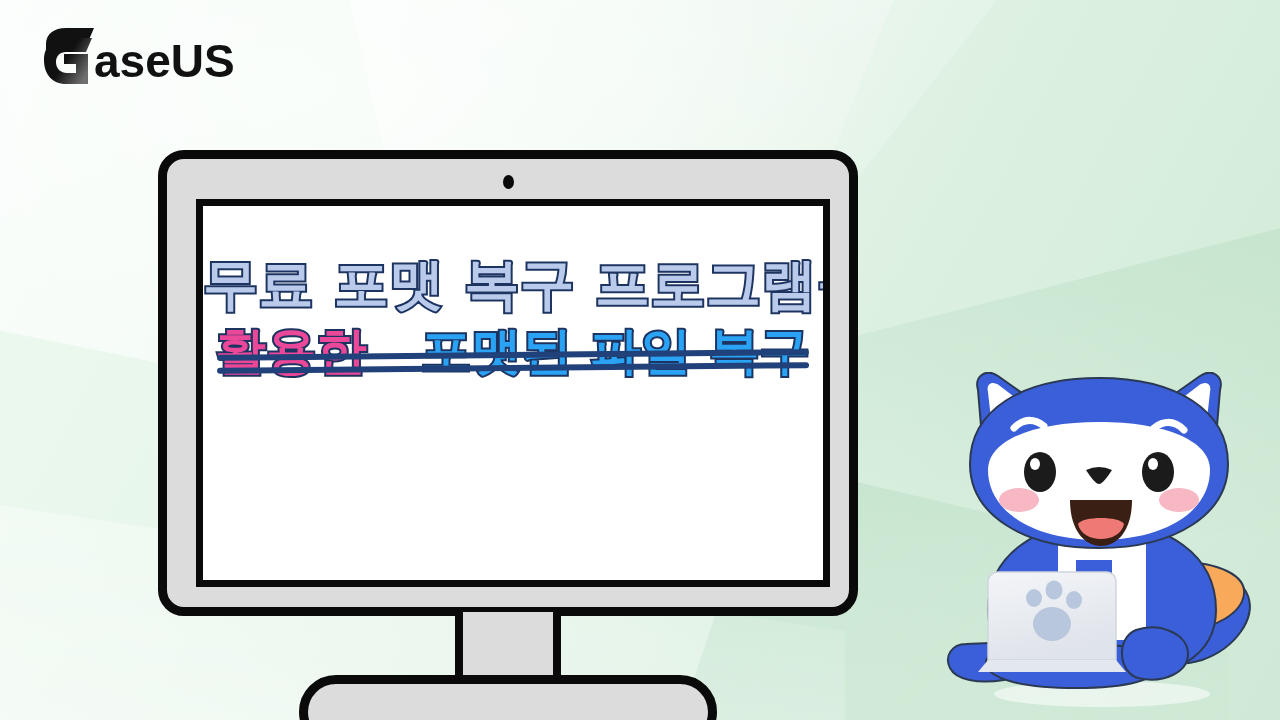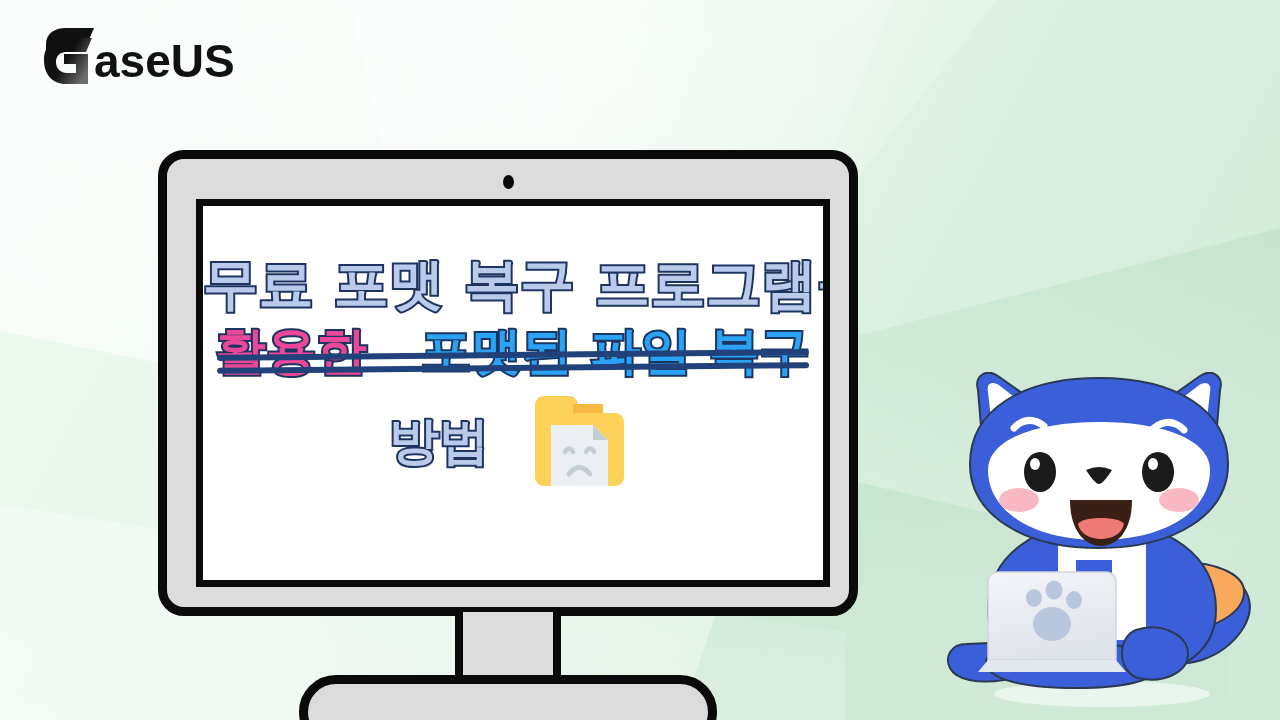--- a/index.html
+++ b/index.html
@@ -276,34 +276,20 @@
 
           <div class="headline">
             <div class="hl-line hl-line-1">무료 포맷 복구 프로그램을</div>
 
             <div class="hl-line hl-line-2">
               <span class="hl-seg-soft">활용한</span>
               <span>&nbsp;</span>
               <span class="hl-seg-bright">포맷된 파일 복구</span>
             </div>
 
-            <div class="hl-line-3-row">
-              <div class="hl-line-3">방법</div>
-
-              <svg class="folder-icon" viewBox="0 0 108 104">
-                <path d="M6 16 C6 11 10 7 15 7 L40 7 C45 7 49 11 49 16 L49 24 L6 24 Z" fill="#fcd157"></path>
-                <rect x="44" y="15" width="30" height="16" fill="#f5b942"></rect>
-                <path d="M6 24 L86 24 C91 24 95 28 95 33 L95 88 C95 93 91 97 86 97 L15 97 C10 97 6 93 6 88 Z" fill="#fcd157"></path>
-                <path d="M22 36 L64 36 L79 51 L79 97 L22 97 Z" fill="#eceff1"></path>
-                <path d="M64 36 L79 51 L64 51 Z" fill="#c3cdd4"></path>
-                <path d="M36 63 q4 -7 8 0" stroke="#c3cdd4" stroke-width="4.5" fill="none" stroke-linecap="round"></path>
-                <path d="M57 63 q4 -7 8 0" stroke="#c3cdd4" stroke-width="4.5" fill="none" stroke-linecap="round"></path>
-                <path d="M40 85 q10 -13 21 0" stroke="#c3cdd4" stroke-width="5" fill="none" stroke-linecap="round"></path>
-              </svg>
-            </div>
           </div>
 
           <div class="rules">
             <div class="rule"></div>
             <div class="rule"></div>
           </div>
 
         </div>
       </div>
     </div>

